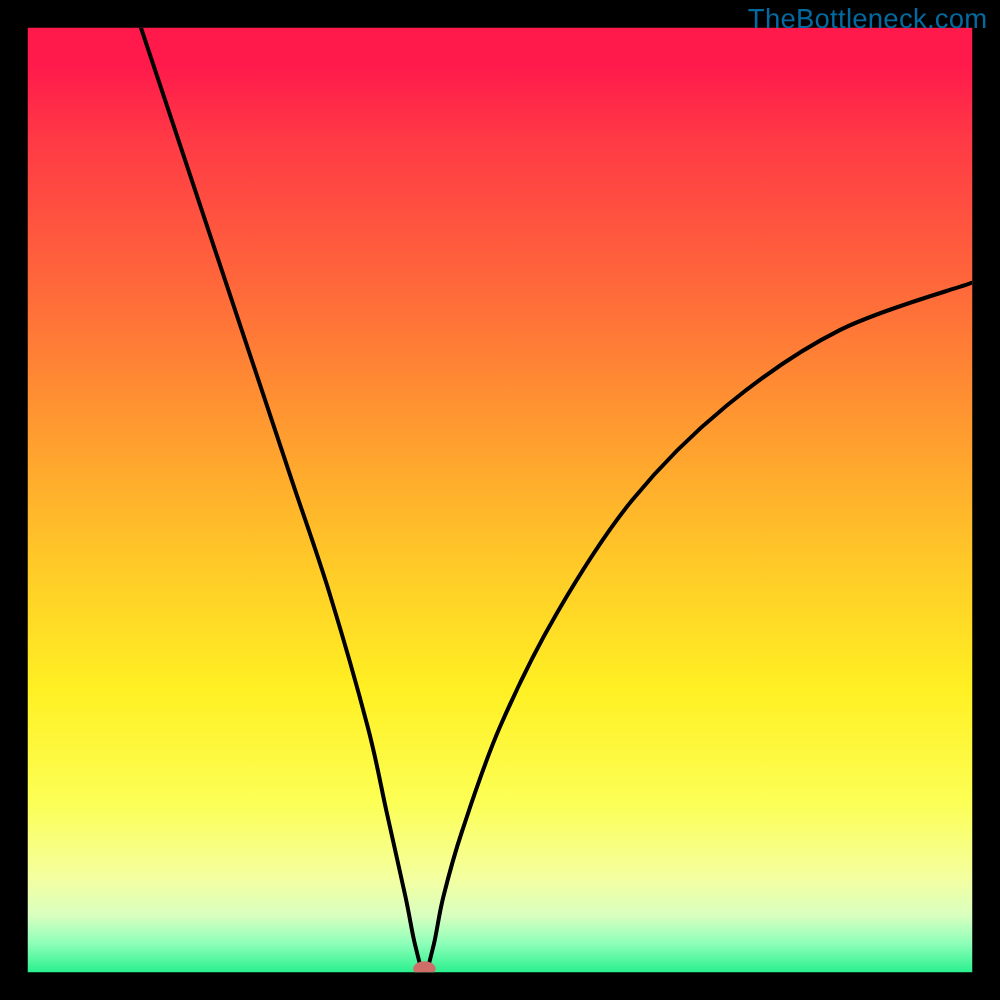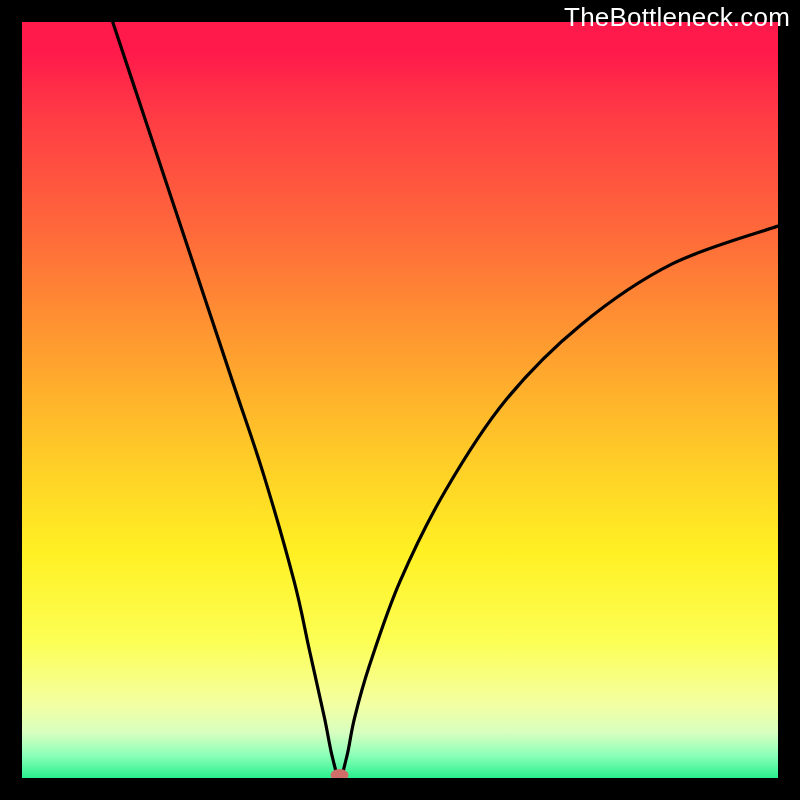--- a/index.html
+++ b/index.html
@@ -14,22 +14,22 @@
   .frame {
     position: relative;
     width: 800px;
     height: 800px;
     background: #000;
   }
   .watermark {
     position: absolute;
     top: 2px;
     right: 10px;
-    color: #ffffff;
-    font-size: 26px;
+    color: #0369a1;
+    font-size: 22px;
     font-weight: 500;
     letter-spacing: 0.2px;
     z-index: 10;
   }
   .plot-area {
     position: absolute;
     left: 22px;
     top: 22px;
     width: 756px;
     height: 756px;

